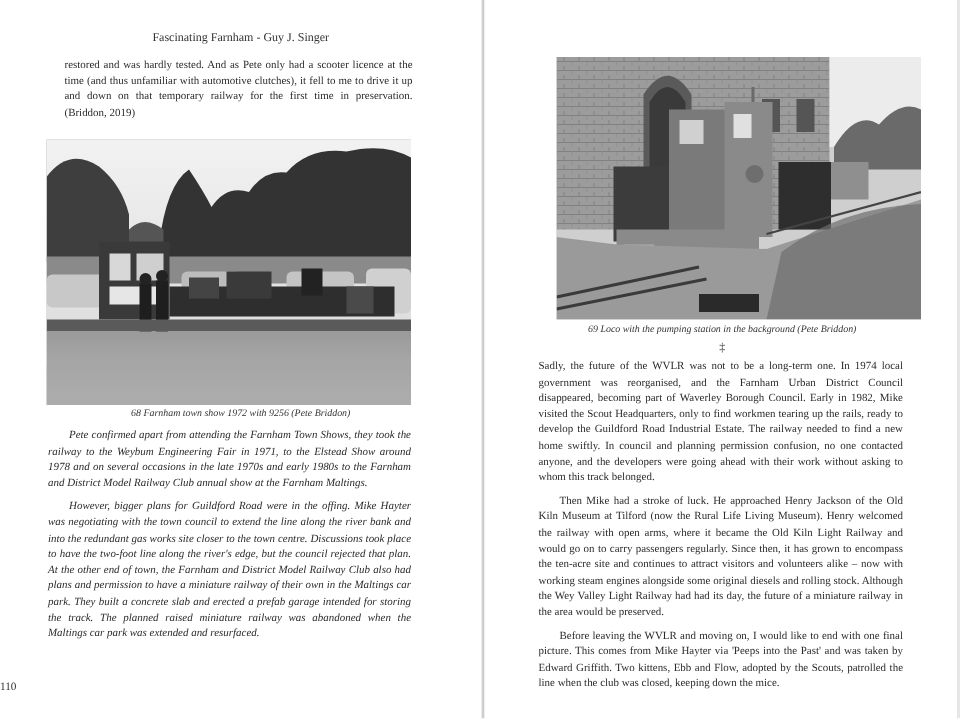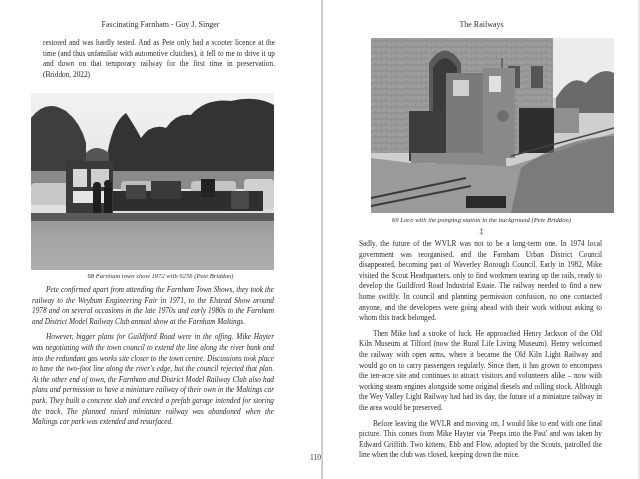--- a/index.html
+++ b/index.html
@@ -28,34 +28,34 @@
     position: absolute; font-size: 7.3px; line-height: 10.6px;
     text-align: justify; color: #2b2b2b;
   }
   .text-block p { margin: 0 0 5px 0; }
   .indent { text-indent: 14px; }
   .caption {
     position: absolute; left: 0; right: 0; text-align: center;
     font-style: italic; font-size: 6.6px; color: #333;
   }
   .ornament { position: absolute; left: 0; right: 0; text-align: center; font-size: 8px; color: #444; }
-  .folio { position: absolute; left: 0; right: 0; text-align: right; font-size: 7.5px; color: #333; }
+  .folio { position: absolute; left: 0; right: 0; text-align: left; font-size: 7.5px; color: #333; }
   .photo { position: absolute; overflow: hidden; background: #bdbdbd; }
   .photo svg { display: block; width: 100%; height: 100%; }
 </style>
 </head>
 <body>
 
 <div class="spread">
 
   <div class="page page-left">
     <div class="running-head">Fascinating Farnham - Guy J. Singer</div>
 
     <div class="text-block" style="left:43px; top:38px; width:232px;">
-      <p>restored and was hardly tested. And as Pete only had a scooter licence at the time (and thus unfamiliar with automotive clutches), it fell to me to drive it up and down on that temporary railway for the first time in preservation. (Briddon, 2022)</p>
+      <p>restored and was hardly tested. And as Pete only had a scooter licence at the time (and thus unfamiliar with automotive clutches), it fell to me to drive it up and down on that temporary railway for the first time in preservation. (Briddon, 2019)</p>
     </div>
 
     <div class="photo" style="left:31px; top:93px; width:243px; height:177px;" title="Black and white photo of a miniature railway with a locomotive and passengers at the Farnham town show, trees and parked cars behind">
       <svg viewBox="0 0 243 177" preserveAspectRatio="none">
         <defs>
           <linearGradient id="skyL" x1="0" y1="0" x2="0" y2="1">
             <stop offset="0" stop-color="#f2f2f2"></stop>
               <stop offset="1" stop-color="#d6d6d6"></stop>
           </linearGradient>
           <linearGradient id="grassL" x1="0" y1="0" x2="0" y2="1">
@@ -105,21 +105,20 @@
       <p class="indent">Pete confirmed apart from attending the Farnham Town Shows, they took the railway to the Weybum Engineering Fair in 1971, to the Elstead Show around 1978 and on several occasions in the late 1970s and early 1980s to the Farnham and District Model Railway Club annual show at the Farnham Maltings.</p>
       <p class="indent">However, bigger plans for Guildford Road were in the offing. Mike Hayter was negotiating with the town council to extend the line along the river bank and into the redundant gas works site closer to the town centre. Discussions took place to have the two-foot line along the river's edge, but the council rejected that plan. At the other end of town, the Farnham and District Model Railway Club also had plans and permission to have a miniature railway of their own in the Maltings car park. They built a concrete slab and erected a prefab garage intended for storing the track. The planned raised miniature railway was abandoned when the Maltings car park was extended and resurfaced.</p>
     </div>
 
     <div class="folio" style="top:453px;">110</div>
   </div>
 
   <div class="spine"></div>
 
   <div class="page page-right">
-    <div class="running-head">The Railways</div>
 
     <div class="photo" style="left:48px; top:38px; width:243px; height:175px;" title="Black and white photo of a small narrow-gauge locomotive on track in front of a brick pumping station building with arched doorway">
       <svg viewBox="0 0 243 175" preserveAspectRatio="none">
         <defs>
           <pattern id="brick" width="10" height="6" patternUnits="userSpaceOnUse">
             <rect width="10" height="6" fill="#9c9c9c"></rect>
             <path d="M0 3 H10 M5 0 V3 M0 3 V6" stroke="#7e7e7e" stroke-width="0.6"></path>
           </pattern>
         </defs>
         <rect x="0" y="0" width="243" height="175" fill="#cfcfcf"></rect>

